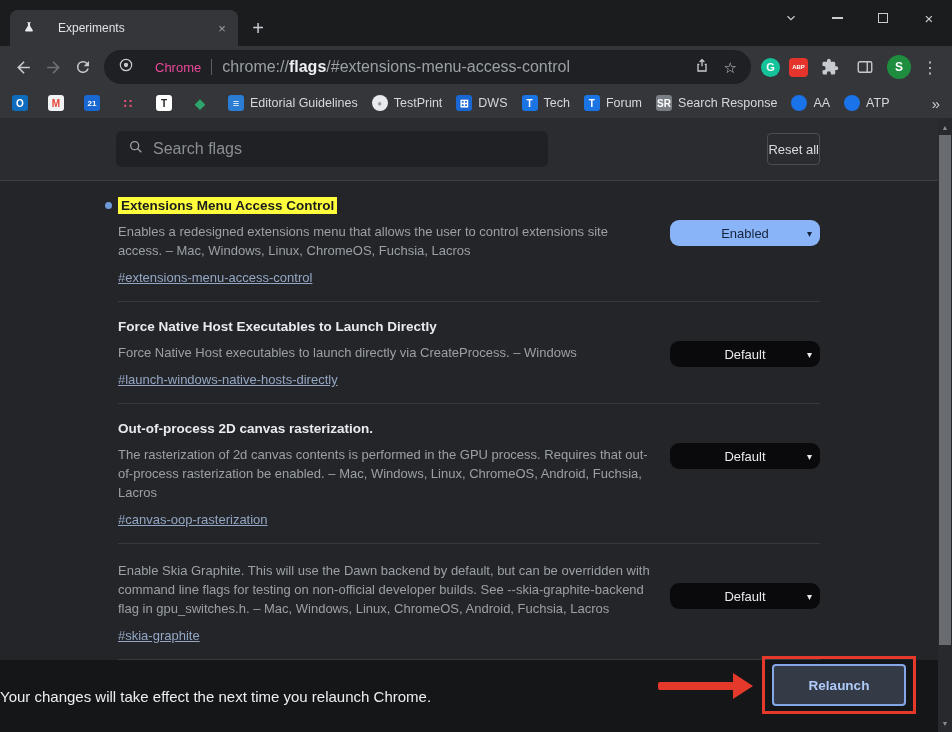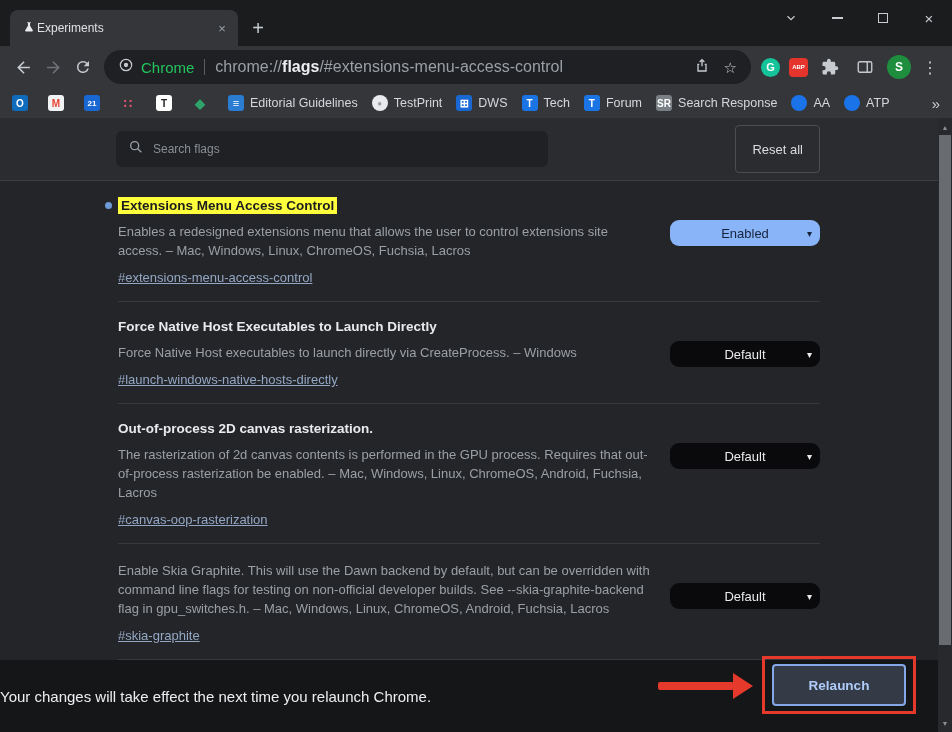--- a/index.html
+++ b/index.html
@@ -3,34 +3,34 @@
 <meta charset="utf-8">
 <style>
   * { box-sizing: border-box; margin: 0; padding: 0; }
   html,body { background:#000; }
   .window{
     width:952px;height:732px;position:relative;overflow:hidden;
     background:#1b1c1e;font-family:"Liberation Sans",sans-serif;color:#e8eaed;
   }
   
   .tabbar{height:46px;display:flex;align-items:flex-end;padding-left:10px;position:relative;background:#1b1c1e;}
-  .tab{width:228px;height:36px;background:#35363a;border-radius:8px 8px 0 0;display:flex;align-items:center;gap:1px;padding:0 8px 0 12px;}
+  .tab{width:228px;height:36px;background:#35363a;border-radius:8px 8px 0 0;display:flex;align-items:center;gap:22px;padding:0 8px 0 12px;}
   .tab-icon svg{display:block;}
   .tab-title{flex:1;font-size:12px;color:#dfe1e5;white-space:nowrap;overflow:hidden;}
   .tab-close{width:16px;height:16px;border-radius:50%;display:flex;align-items:center;justify-content:center;color:#9aa0a6;font-size:13px;cursor:pointer;}
   .newtab{width:28px;height:28px;margin:0 0 4px 6px;display:flex;align-items:center;justify-content:center;color:#c9cdd2;font-size:20px;cursor:pointer;}
   .win-controls{position:absolute;right:0;top:0;display:flex;height:36px;}
   .wc{width:46px;height:36px;display:flex;align-items:center;justify-content:center;color:#c9cdd2;font-size:15px;cursor:pointer;}
   .min-glyph{display:block;width:11px;height:2px;background:#c9cdd2;}
   .max-glyph{display:block;width:10px;height:10px;border:1.5px solid #c9cdd2;}
   
   .toolbar{height:42px;background:#35363a;display:flex;align-items:center;padding:0 8px;}
   .nav-btn{width:30px;height:30px;border-radius:50%;display:flex;align-items:center;justify-content:center;cursor:pointer;flex-shrink:0;}
   .omnibox{flex:1;height:34px;background:#1f2023;border-radius:17px;display:flex;align-items:center;padding:0 14px;margin:0 6px;min-width:0;}
-  .site-label{font-size:15px;color:#22c55e;margin-left:7px;}
+  .site-label{font-size:13px;color:#ec4899;margin-left:21px;}
   .url-sep{width:1px;height:16px;background:#5a5d62;margin:0 10px;flex-shrink:0;}
   .url{font-size:16px;color:#9aa0a6;white-space:nowrap;overflow:hidden;flex:1;}
   .url .host{color:#eceef1;font-weight:700;}
   .omni-actions{margin-left:auto;display:flex;align-items:center;gap:14px;padding-left:10px;}
   .star-glyph{font-size:15px;color:#c7cbd0;line-height:1;cursor:pointer;}
   .ext-area{display:flex;align-items:center;gap:9px;padding:0 4px;flex-shrink:0;}
   .ext-grammarly{width:19px;height:19px;border-radius:50%;background:#15c39a;color:#fff;font-size:11px;font-weight:700;display:flex;align-items:center;justify-content:center;cursor:pointer;}
   .ext-abp{width:19px;height:19px;border-radius:4px;background:#e5342c;color:#fff;font-size:6px;font-weight:700;display:flex;align-items:center;justify-content:center;cursor:pointer;}
   .icon-btn{width:26px;height:26px;display:flex;align-items:center;justify-content:center;cursor:pointer;}
   .avatar{width:24px;height:24px;border-radius:50%;background:#1e8e3e;color:#fff;font-size:12px;font-weight:700;display:flex;align-items:center;justify-content:center;cursor:pointer;}
@@ -51,23 +51,23 @@
   .bm-i-tech{background:#1b74e4;color:#fff;}
   .bm-i-forum{background:#1b74e4;color:#fff;}
   .bm-i-sr{background:#7a7f85;color:#fff;font-size:10px;}
   .bm-i-aa{background:#1a73e8;border-radius:50%;}
   .bm-i-atp{background:#1a73e8;border-radius:50%;}
   .bm-overflow{margin-left:auto;color:#c9cdd2;font-size:15px;cursor:pointer;flex-shrink:0;}
   
   .page{position:absolute;top:118px;left:0;right:14px;bottom:72px;background:#242529;overflow:hidden;}
   .search-band{height:63px;background:#2b2c2f;display:flex;align-items:center;padding:0 118px 0 116px;border-bottom:1px solid #3c3e42;}
   .search-field{width:432px;height:36px;background:#202124;border-radius:6px;display:flex;align-items:center;gap:9px;padding:0 12px;}
-  .search-field input{flex:1;background:transparent;border:none;outline:none;color:#fde047;font-size:12px;font-family:"Liberation Sans",sans-serif;}
+  .search-field input{flex:1;background:transparent;border:none;outline:none;color:#fde047;font-size:16px;font-family:"Liberation Sans",sans-serif;}
   .search-field input::placeholder{color:#8a8f94;}
-  .reset-btn{margin-left:auto;height:48px;padding:0 16px;background:transparent;border:1px solid #4a4d51;border-radius:4px;color:#dadce0;font-size:13px;font-family:"Liberation Sans",sans-serif;cursor:pointer;}
+  .reset-btn{margin-left:auto;height:32px;padding:0 0;background:transparent;border:1px solid #4a4d51;border-radius:4px;color:#dadce0;font-size:13px;font-family:"Liberation Sans",sans-serif;cursor:pointer;}
   .flags{padding:0 118px;}
   .flag{display:flex;padding:17px 0 15px;border-bottom:1px solid #38393d;}
   .flag-main{flex:1;padding-right:16px;}
   .flag-title{font-size:13.5px;font-weight:700;color:#e8eaed;margin-bottom:9px;position:relative;}
   .flag-title .hl{background:#ffff3c;color:#1b1c1e;padding:1px 3px;}
   .bullet{position:absolute;left:-13px;top:4px;width:7px;height:7px;border-radius:50%;background:#6d9bd8;}
   .flag-desc{font-size:13px;line-height:19px;color:#9aa0a6;max-width:545px;margin-bottom:8px;}
   .flag-link{font-size:13px;color:#93a7c4;text-decoration:underline;cursor:pointer;}
   .flag-control{width:150px;padding-top:22px;flex-shrink:0;}
   .select{width:150px;height:26px;border-radius:9px;display:flex;align-items:center;justify-content:center;position:relative;font-size:13px;cursor:pointer;}

